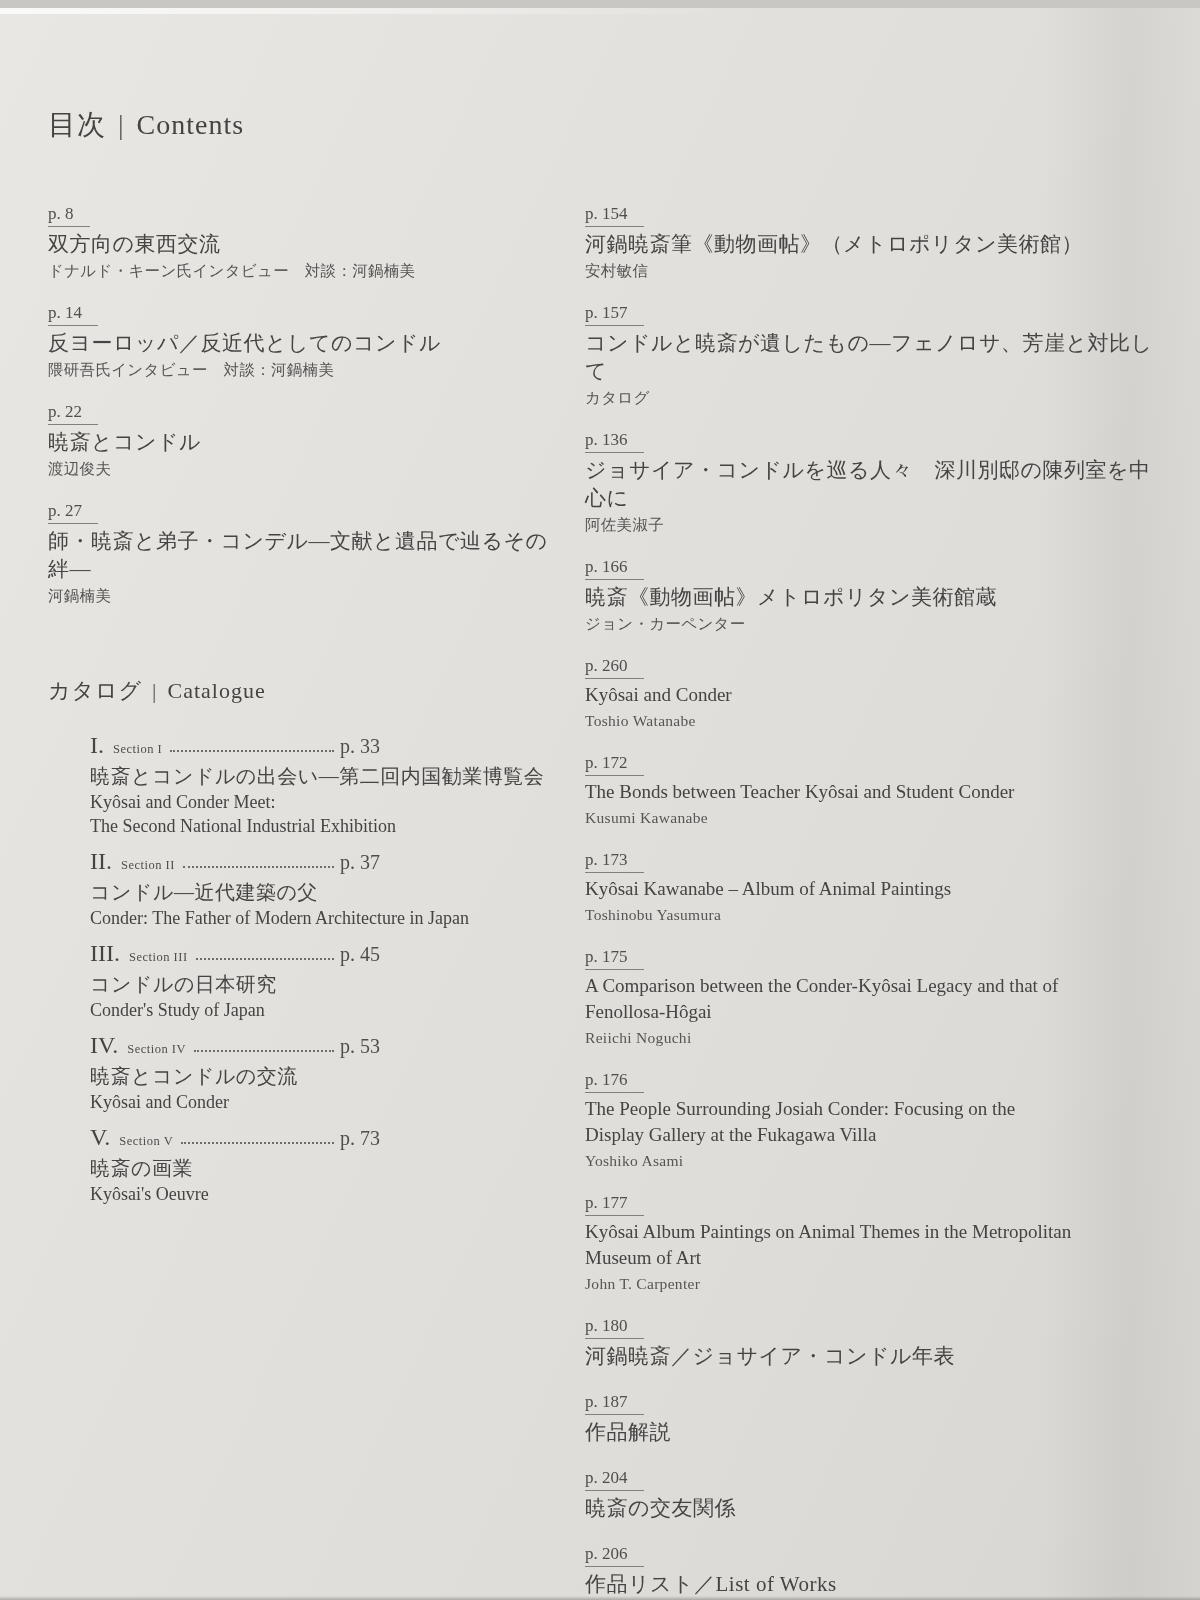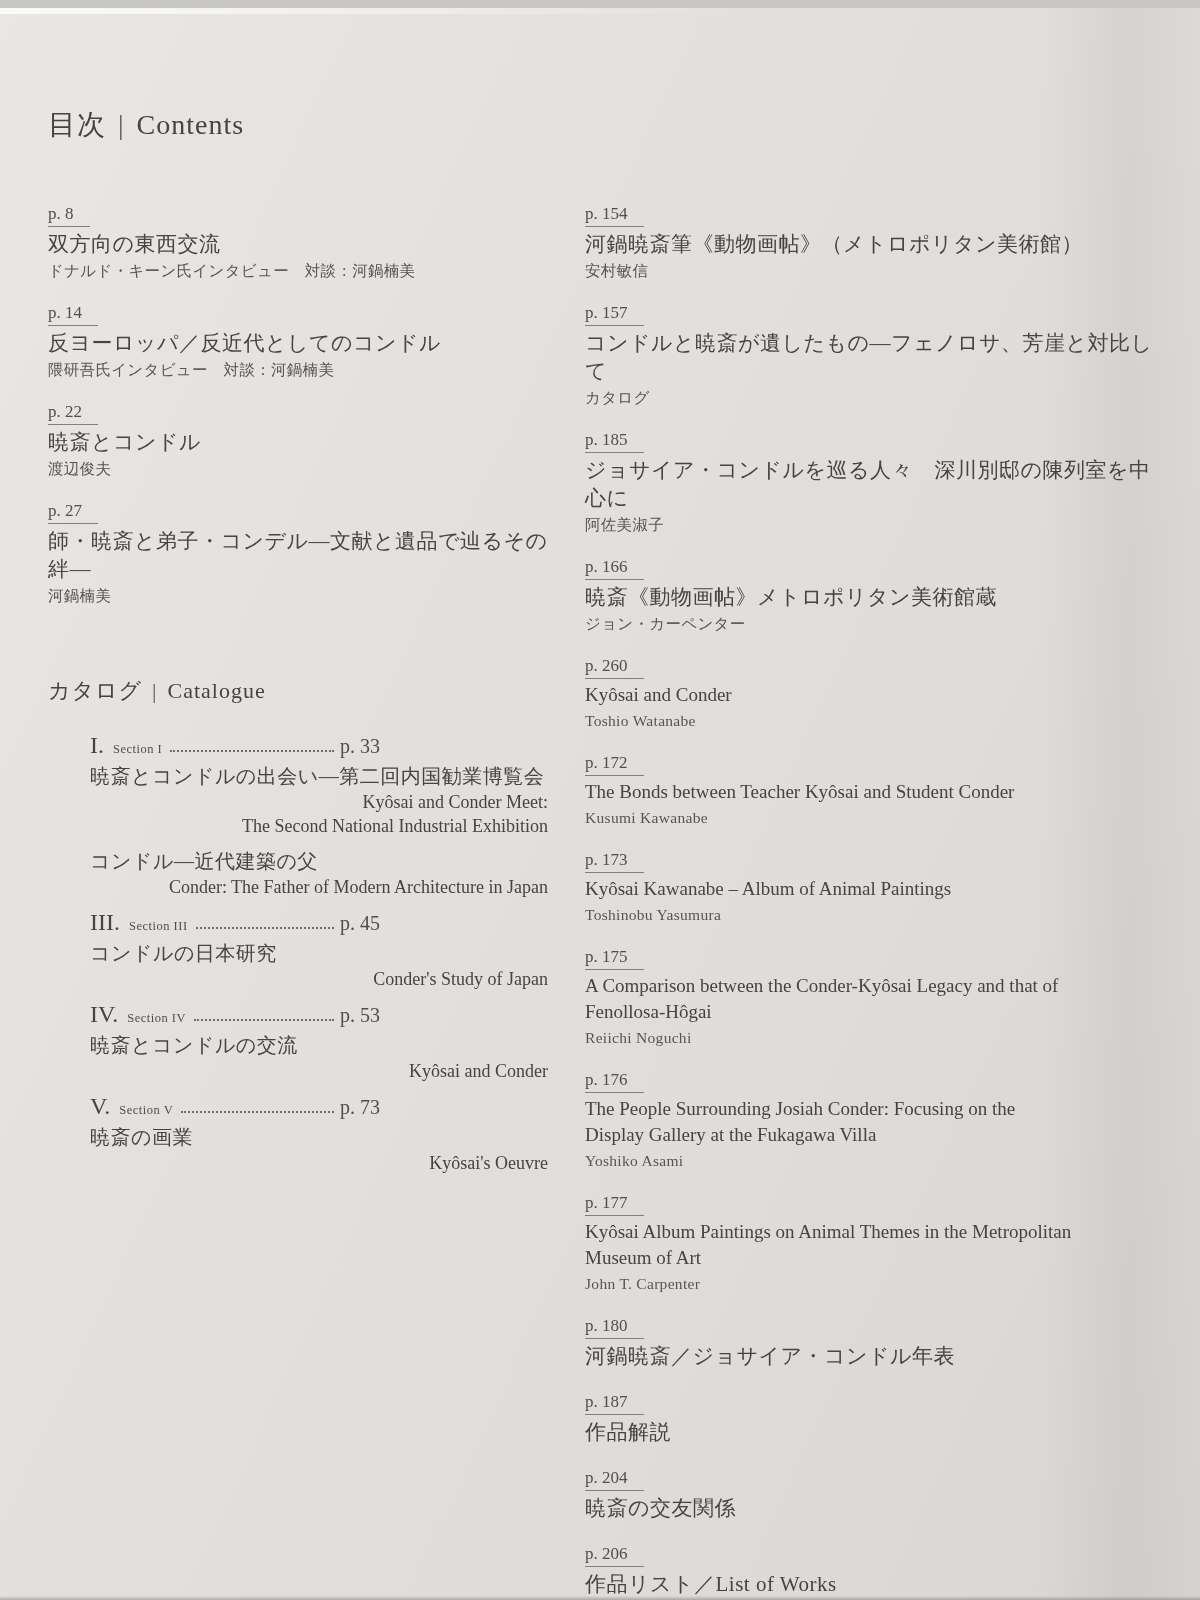--- a/index.html
+++ b/index.html
@@ -83,21 +83,21 @@
     font-size: 12.5px; color: #4f4e4c; margin-left: 9px;
     letter-spacing: 0.5px; white-space: nowrap;
   }
   .leader {
     flex: 1 1 auto; height: 0;
     align-self: flex-end; margin: 0 6px 7px 8px;
     border-bottom: 2px dotted #6e6c69;
   }
   .sec-page { font-size: 20px; color: #4f4e4c; white-space: nowrap; }
   .sec-title-jp { font-size: 20px; line-height: 27px; }
-  .sec-title-en { font-size: 18px; line-height: 24px; margin-bottom: 2px; text-align: right; }
+  .sec-title-en { font-size: 18px; line-height: 24px; margin-bottom: 2px; }
 </style>
 </head>
 <body>
 
 <div class="page">
   <div class="top-edge"></div>
   <div class="shade-right"></div>
 
   <div class="page-title">
     <span>目次</span><span class="divider">|</span><span>Contents</span>
@@ -141,20 +141,26 @@
           <span class="sec-label">Section I</span>
           <span class="leader"></span>
           <span class="sec-page">p. 33</span>
         </div>
         <div class="title-jp sec-title-jp">暁斎とコンドルの出会い―第二回内国勧業博覧会</div>
         <div class="title-en sec-title-en">Kyôsai and Conder Meet:
 The Second National Industrial Exhibition</div>
       </div>
 
       <div class="section">
+        <div class="section-head">
+          <span class="numeral">II.</span>
+          <span class="sec-label">Section II</span>
+          <span class="leader"></span>
+          <span class="sec-page">p. 37</span>
+        </div>
         <div class="title-jp sec-title-jp">コンドル―近代建築の父</div>
         <div class="title-en sec-title-en">Conder: The Father of Modern Architecture in Japan</div>
       </div>
 
       <div class="section">
         <div class="section-head">
           <span class="numeral">III.</span>
           <span class="sec-label">Section III</span>
           <span class="leader"></span>
           <span class="sec-page">p. 45</span>
@@ -196,21 +202,21 @@
       <div class="author">安村敏信</div>
     </div>
 
     <div class="entry">
       <div class="p-label-row"><span class="p-label">p. 157</span></div>
       <div class="title-jp">コンドルと暁斎が遺したもの―フェノロサ、芳崖と対比して</div>
       <div class="author">カタログ</div>
     </div>
 
     <div class="entry">
-      <div class="p-label-row"><span class="p-label">p. 185</span></div>
+      <div class="p-label-row"><span class="p-label">p. 136</span></div>
       <div class="title-jp">ジョサイア・コンドルを巡る人々　深川別邸の陳列室を中心に</div>
       <div class="author">阿佐美淑子</div>
     </div>
 
     <div class="entry">
       <div class="p-label-row"><span class="p-label">p. 166</span></div>
       <div class="title-jp">暁斎《動物画帖》メトロポリタン美術館蔵</div>
       <div class="author">ジョン・カーペンター</div>
     </div>
 

